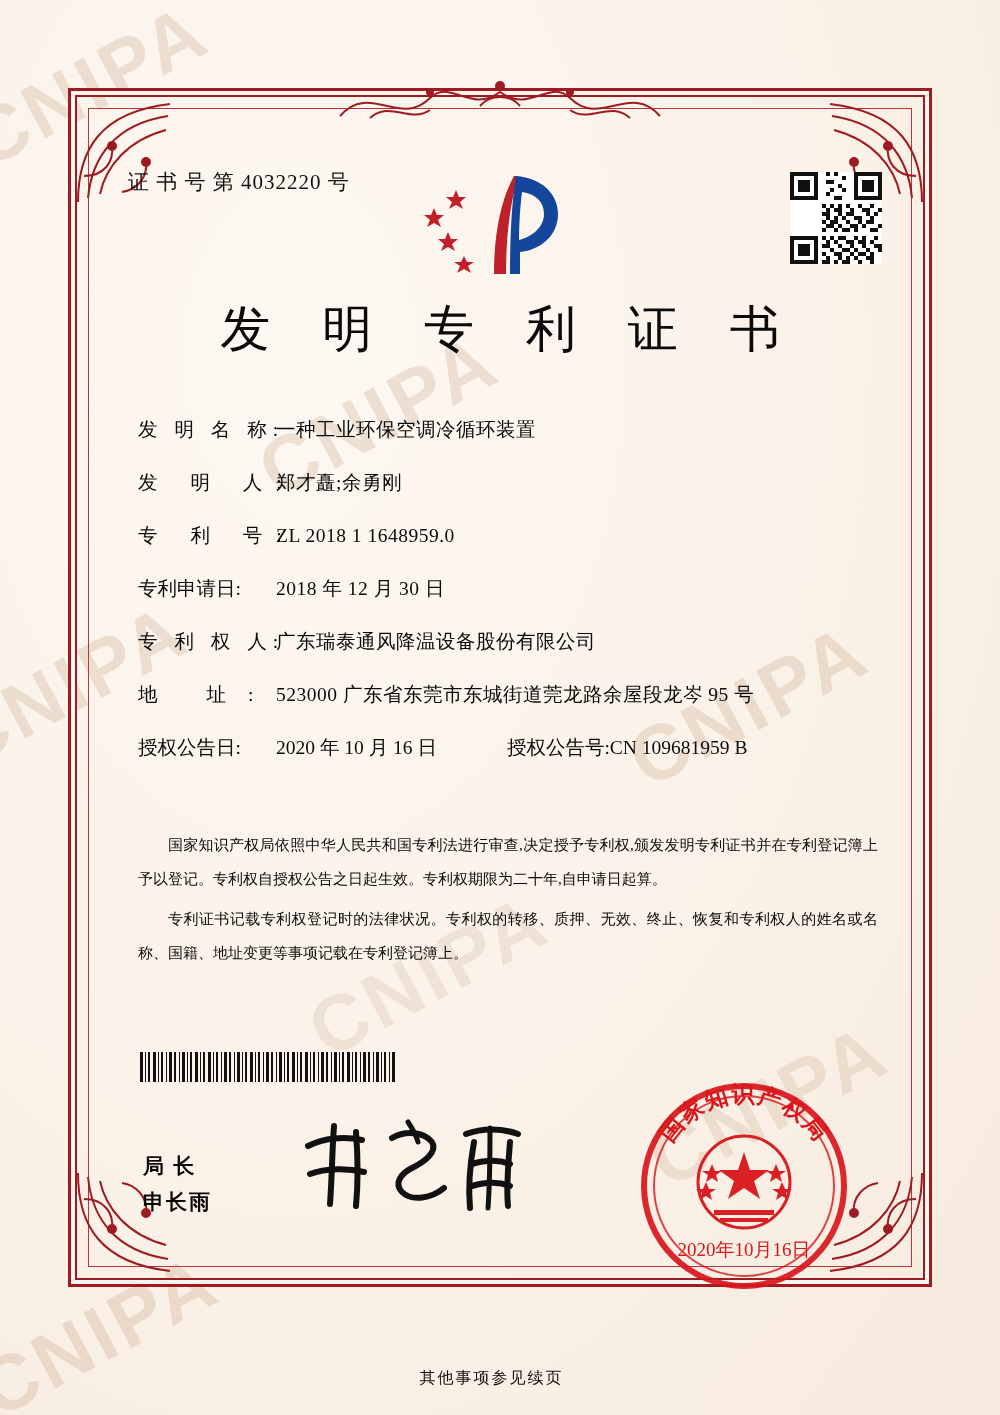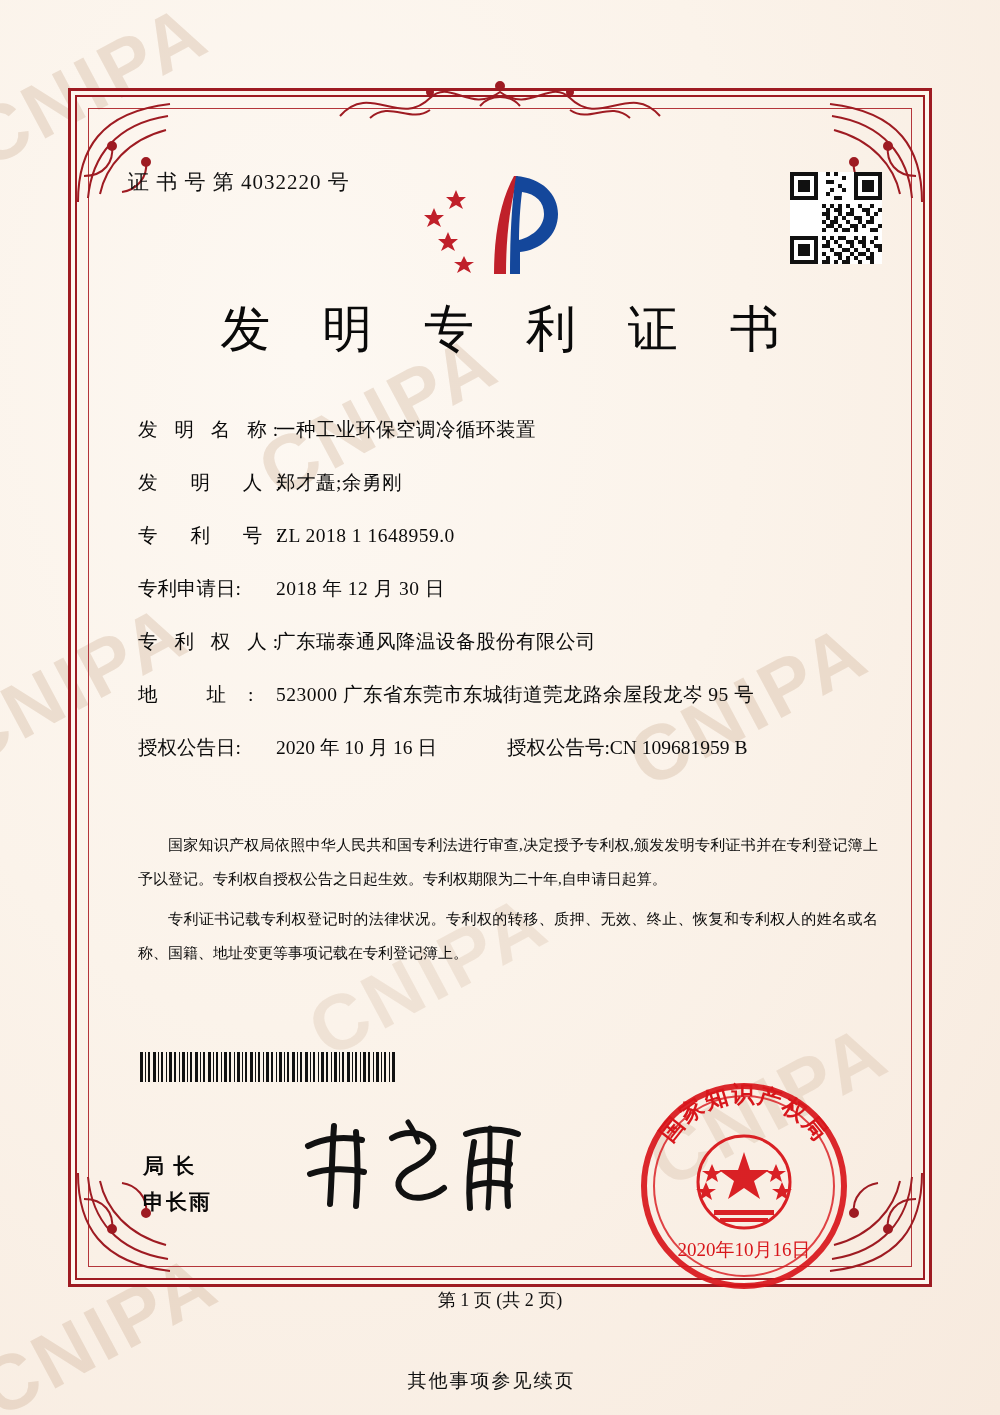--- a/index.html
+++ b/index.html
@@ -168,21 +168,21 @@
     position: absolute;
     left: 0; right: 0; top: 1288px;
     text-align: center;
     font-size: 18px;
     color: #111;
   }
   .footer-note {
     position: absolute;
     left: 0; right: 17px; top: 1368px;
     text-align: center;
-    font-size: 19px;
+    font-size: 16px;
     color: #111;
     letter-spacing: 2px;
   }
 </style>
 </head>
 <body>
 
 <div class="page">
 
   <div class="wm wm1">CNIPA</div>
@@ -526,16 +526,15 @@
       </g>
       <rect x="78" y="132" width="60" height="5" fill="#d8161b"></rect>
       <rect x="84" y="140" width="48" height="4" fill="#d8161b"></rect>
     </g>
     <text font-family="'Liberation Serif', serif" font-size="23" font-weight="700" fill="#d8161b" letter-spacing="2">
       <textPath href="#sealArcTop" startOffset="50%" text-anchor="middle">国家知识产权局</textPath>
     </text>
     <text x="108" y="178" text-anchor="middle" font-family="'Liberation Serif', serif" font-size="19" fill="#d8161b">2020年10月16日</text>
   </svg>
 
-  <div class="page-num">第 1 页 (共 2 页)</div>
   <div class="footer-note">其他事项参见续页</div>
 
 </div>
 
 </body></html>

